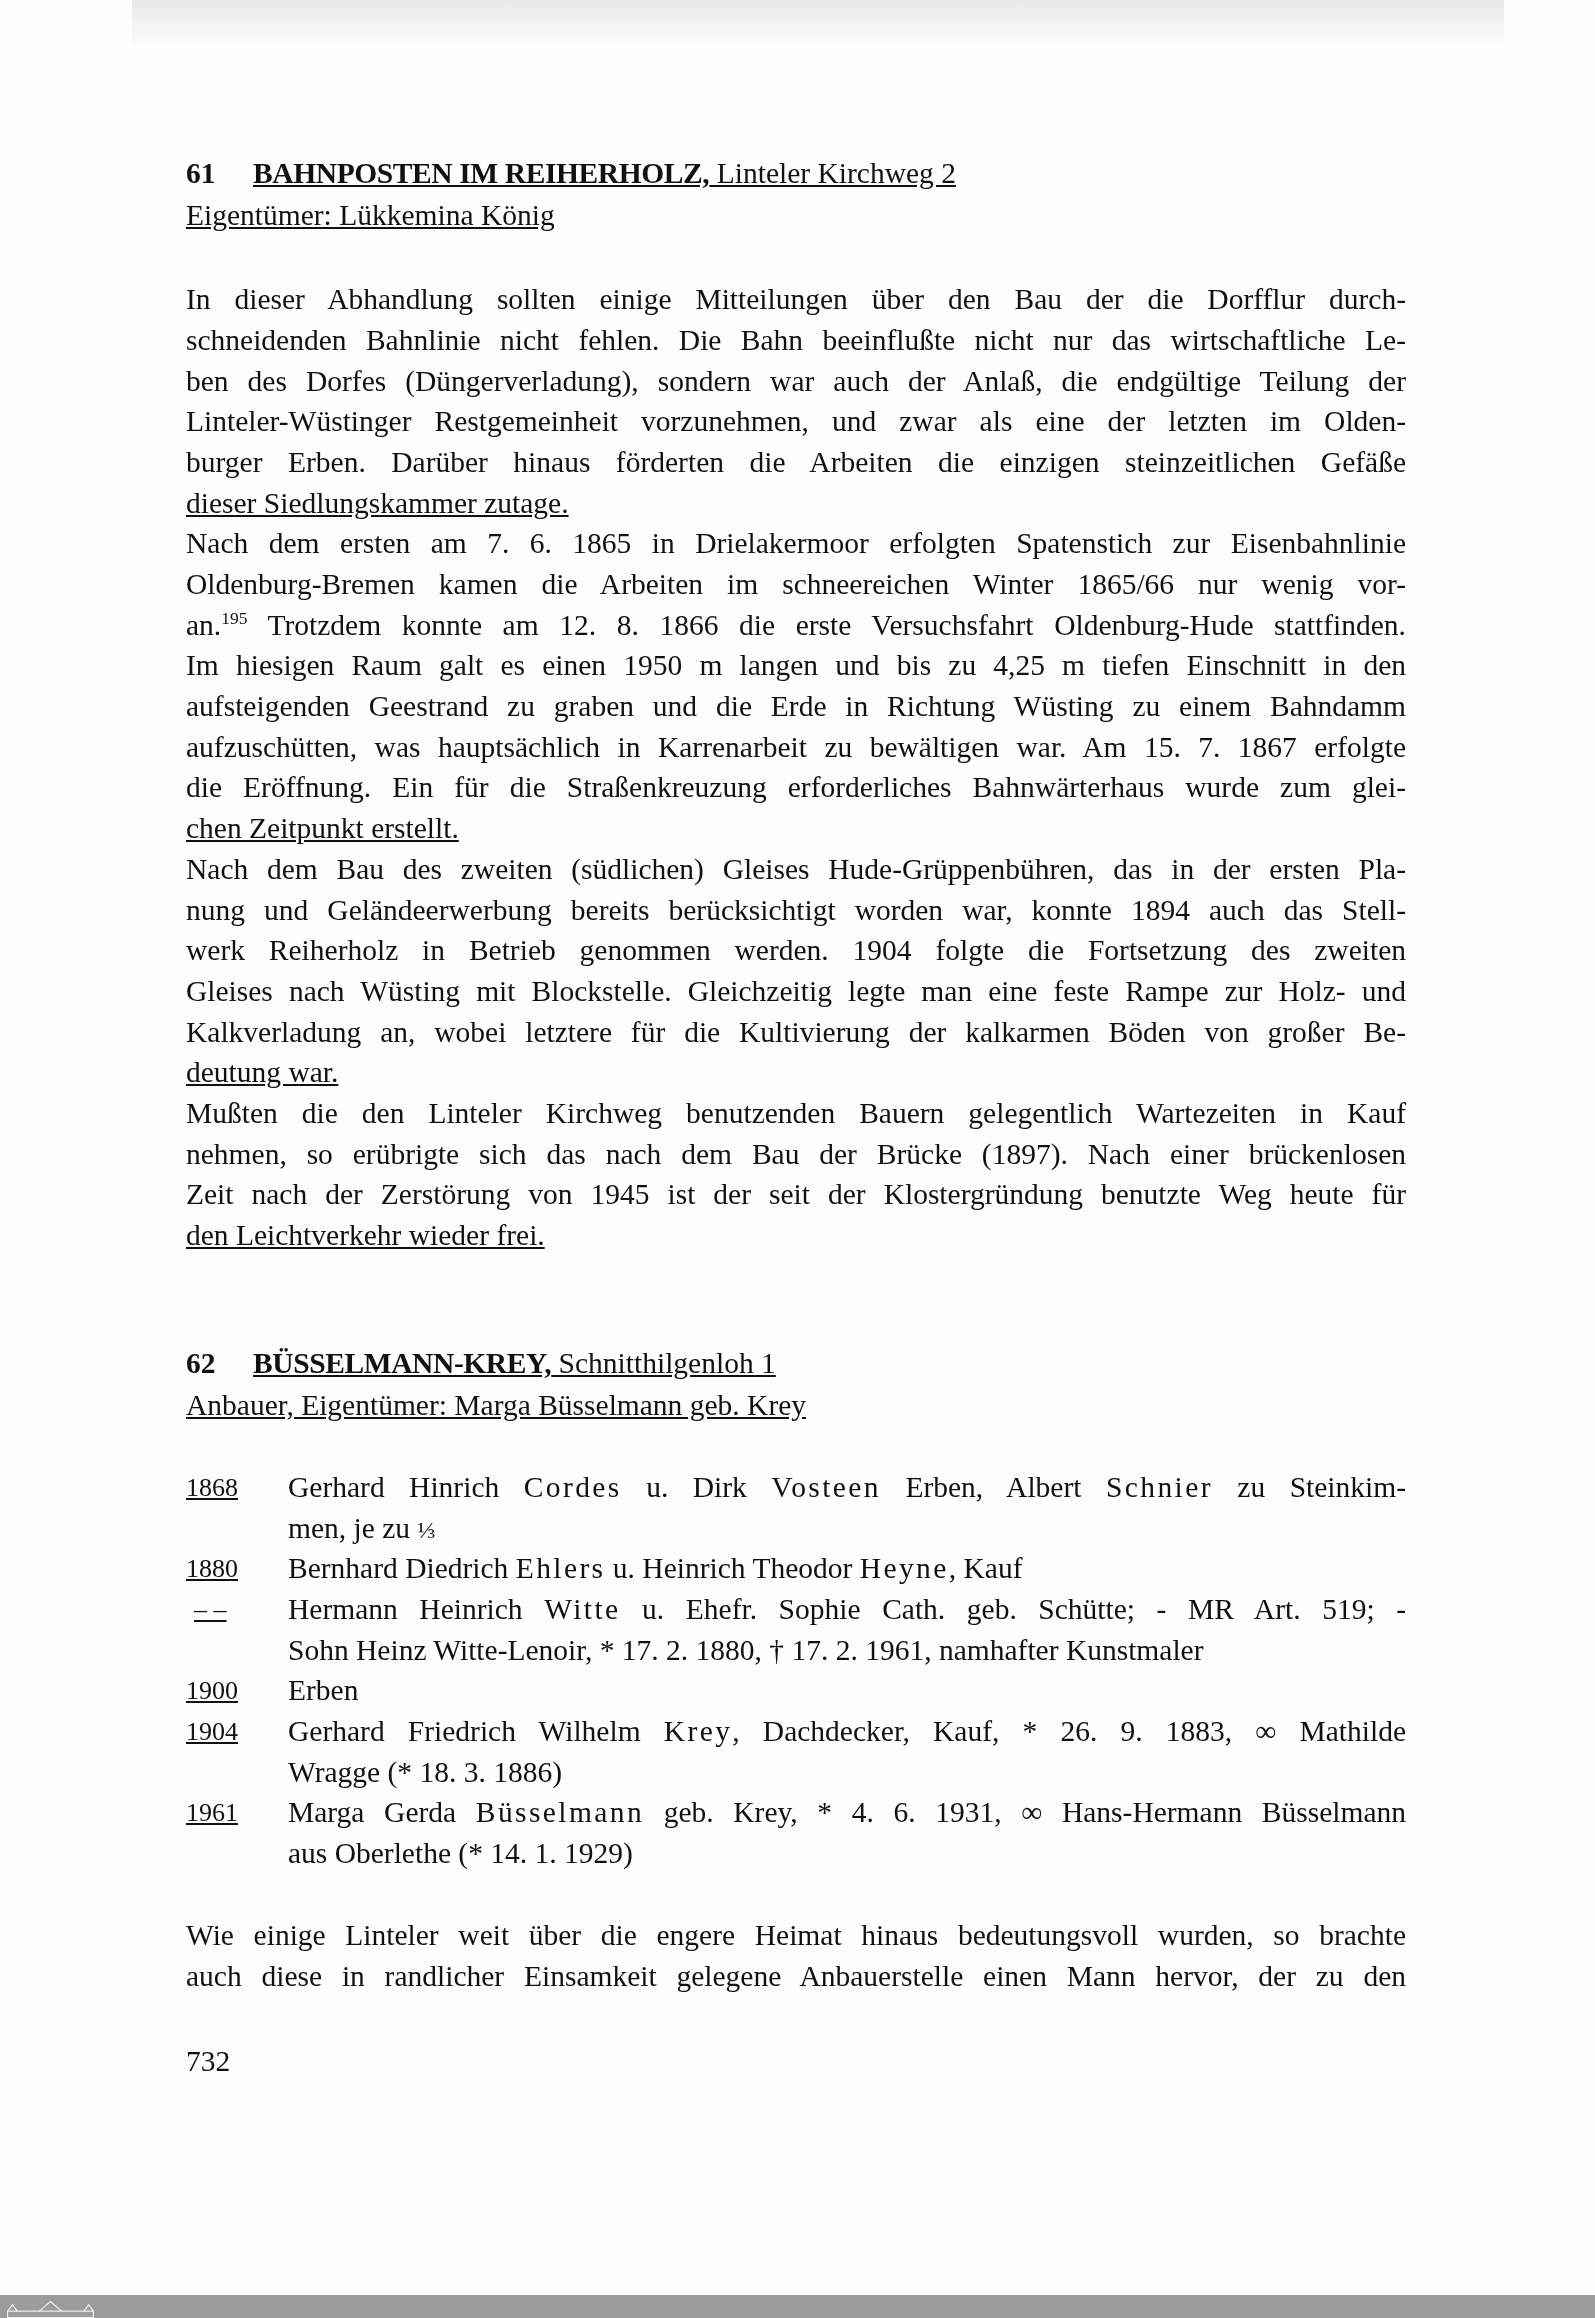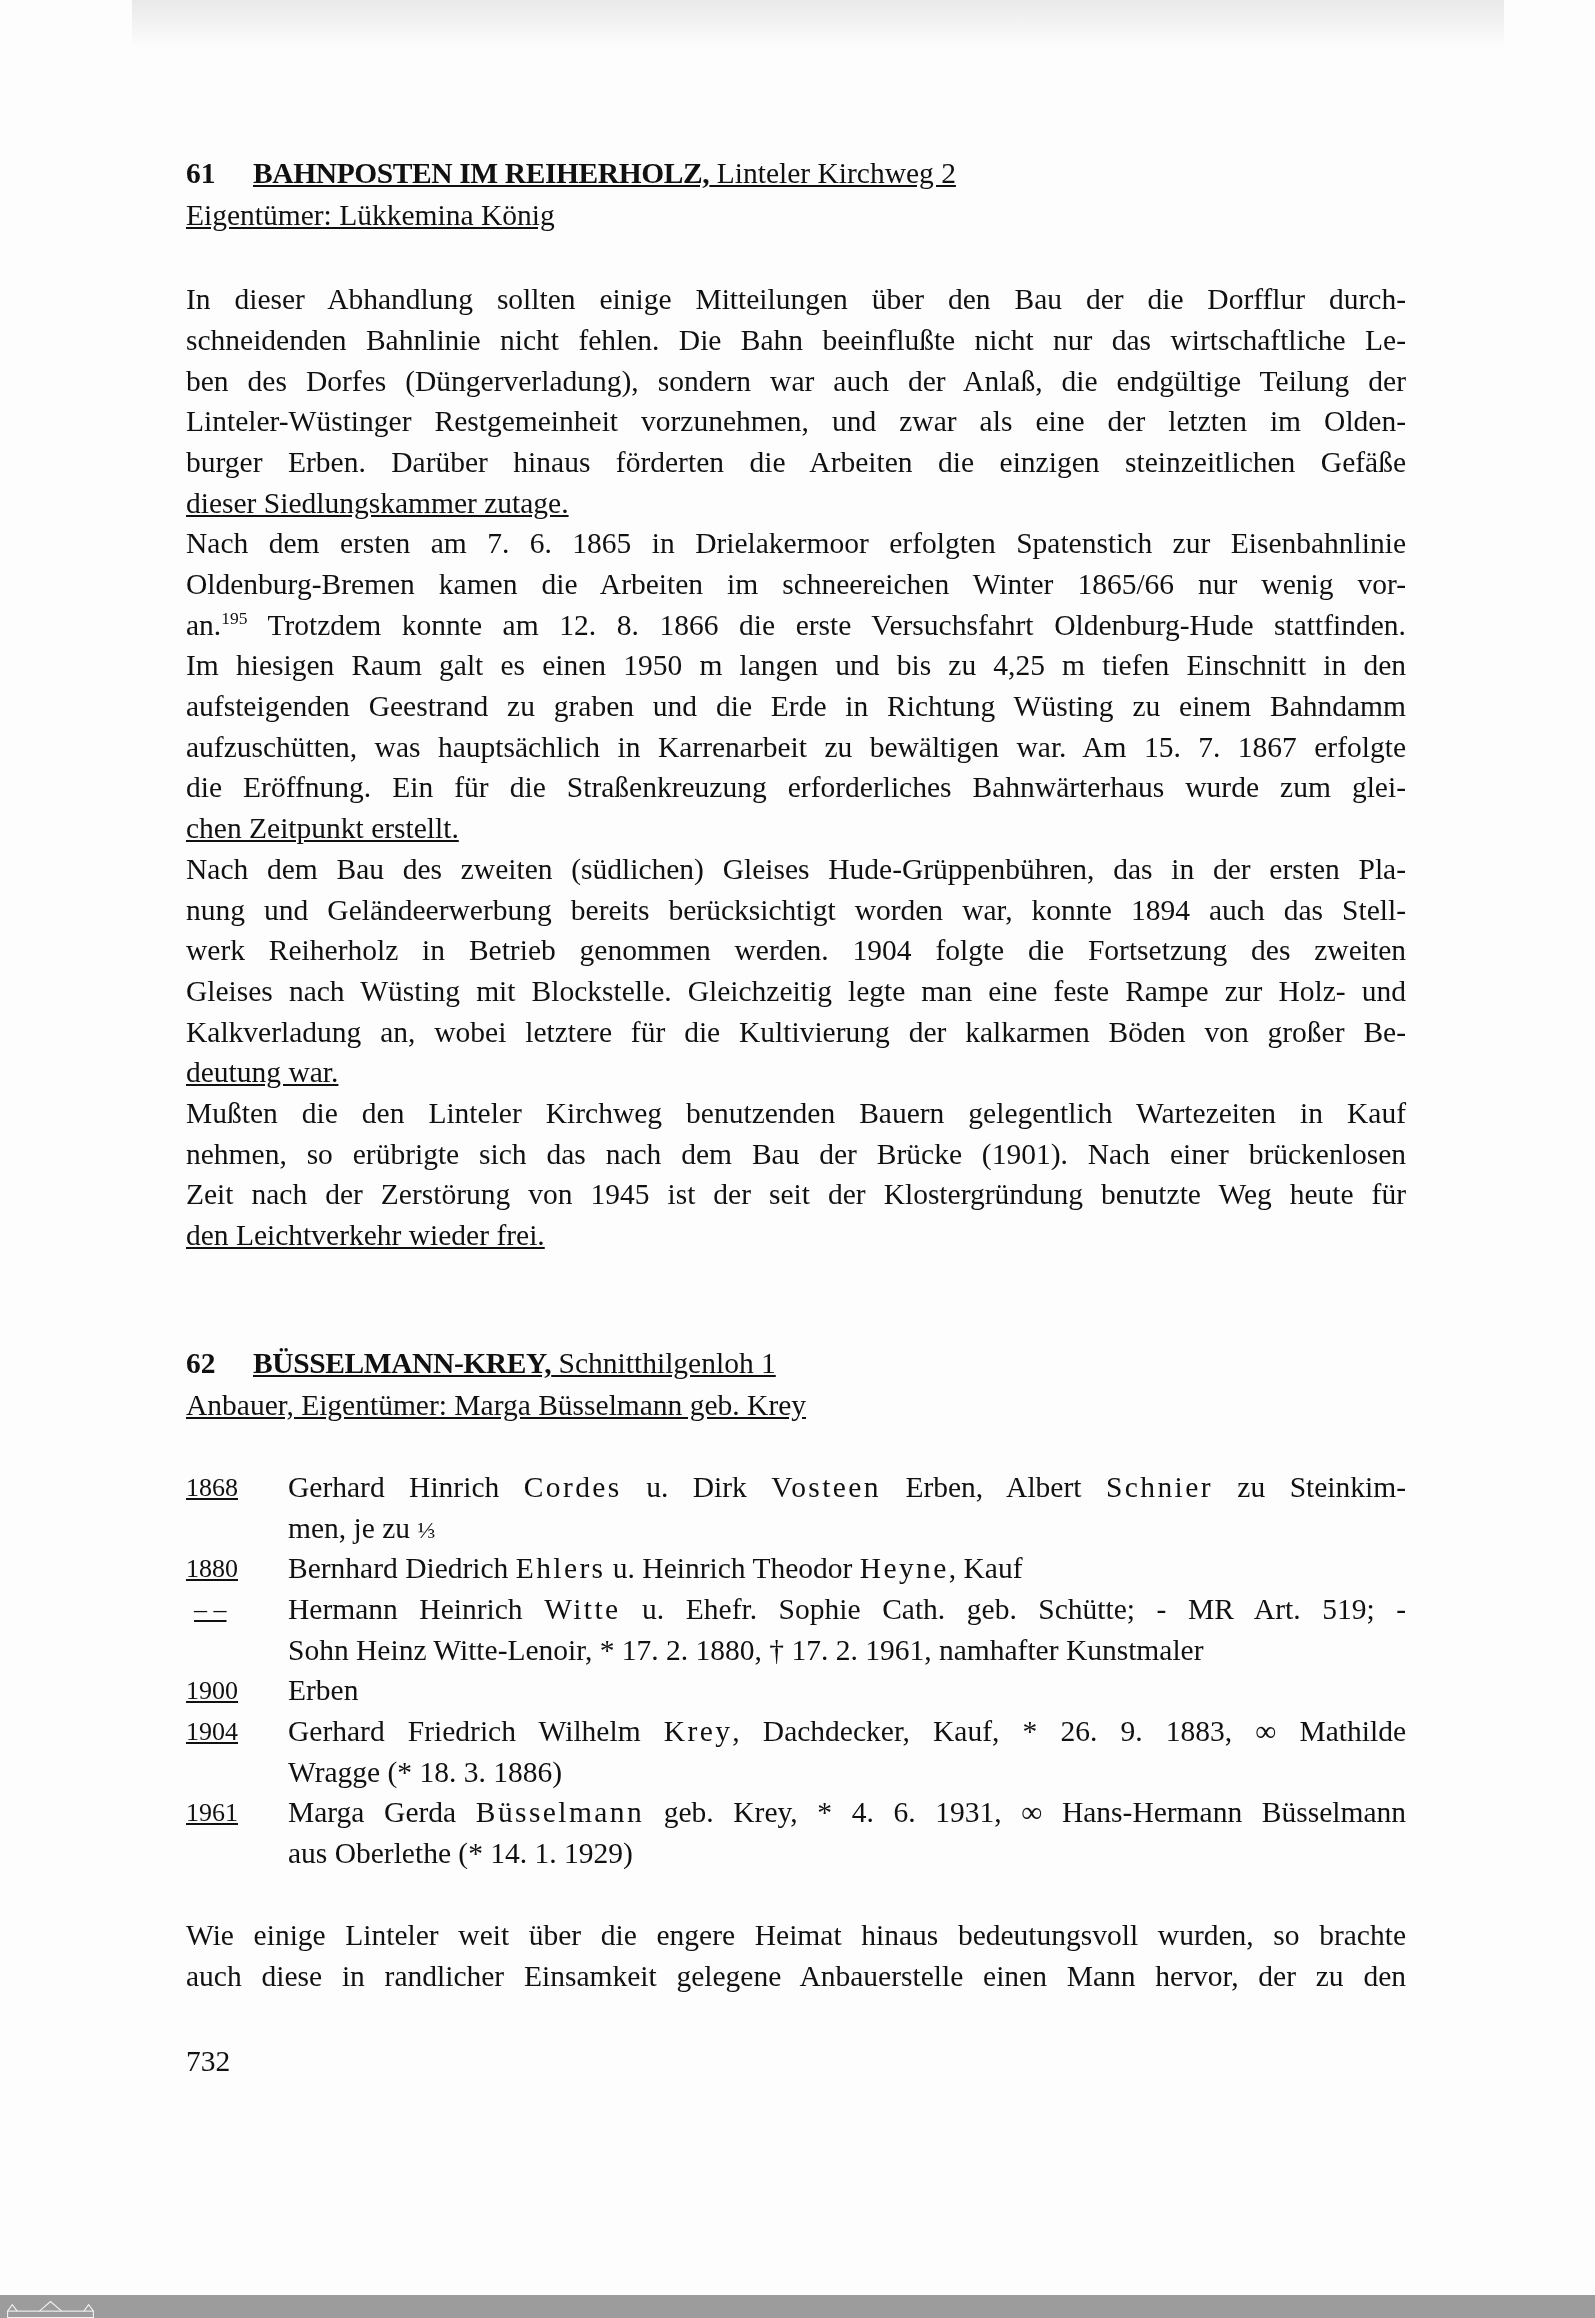--- a/index.html
+++ b/index.html
@@ -72,21 +72,21 @@
   <div class="line" style="top:730px">aufzuschütten, was hauptsächlich in Karrenarbeit zu bewältigen war. Am 15. 7. 1867 erfolgte</div>
   <div class="line" style="top:770px">die Eröffnung. Ein für die Straßenkreuzung erforderliches Bahnwärterhaus wurde zum glei-</div>
   <div class="line last" style="top:811px">chen Zeitpunkt erstellt.</div>
   <div class="line" style="top:852px">Nach dem Bau des zweiten (südlichen) Gleises Hude-Grüppenbühren, das in der ersten Pla-</div>
   <div class="line" style="top:893px">nung und Geländeerwerbung bereits berücksichtigt worden war, konnte 1894 auch das Stell-</div>
   <div class="line" style="top:933px">werk Reiherholz in Betrieb genommen werden. 1904 folgte die Fortsetzung des zweiten</div>
   <div class="line" style="top:974px">Gleises nach Wüsting mit Blockstelle. Gleichzeitig legte man eine feste Rampe zur Holz- und</div>
   <div class="line" style="top:1015px">Kalkverladung an, wobei letztere für die Kultivierung der kalkarmen Böden von großer Be-</div>
   <div class="line last" style="top:1055px">deutung war.</div>
   <div class="line" style="top:1096px">Mußten die den Linteler Kirchweg benutzenden Bauern gelegentlich Wartezeiten in Kauf</div>
-  <div class="line" style="top:1137px">nehmen, so erübrigte sich das nach dem Bau der Brücke (1901). Nach einer brückenlosen</div>
+  <div class="line" style="top:1137px">nehmen, so erübrigte sich das nach dem Bau der Brücke (1897). Nach einer brückenlosen</div>
   <div class="line" style="top:1177px">Zeit nach der Zerstörung von 1945 ist der seit der Klostergründung benutzte Weg heute für</div>
   <div class="line last" style="top:1218px">den Leichtverkehr wieder frei.</div>
 
   <div class="line heading last" style="top:1346px">
     <span class="num">62</span><span class="title">BÜSSELMANN-KREY,</span><span> Schnitthilgenloh 1</span>
   </div>
   <div class="line last" style="top:1388px">Anbauer, Eigentümer: Marga Büsselmann geb. Krey</div>
 
   <div>
 

